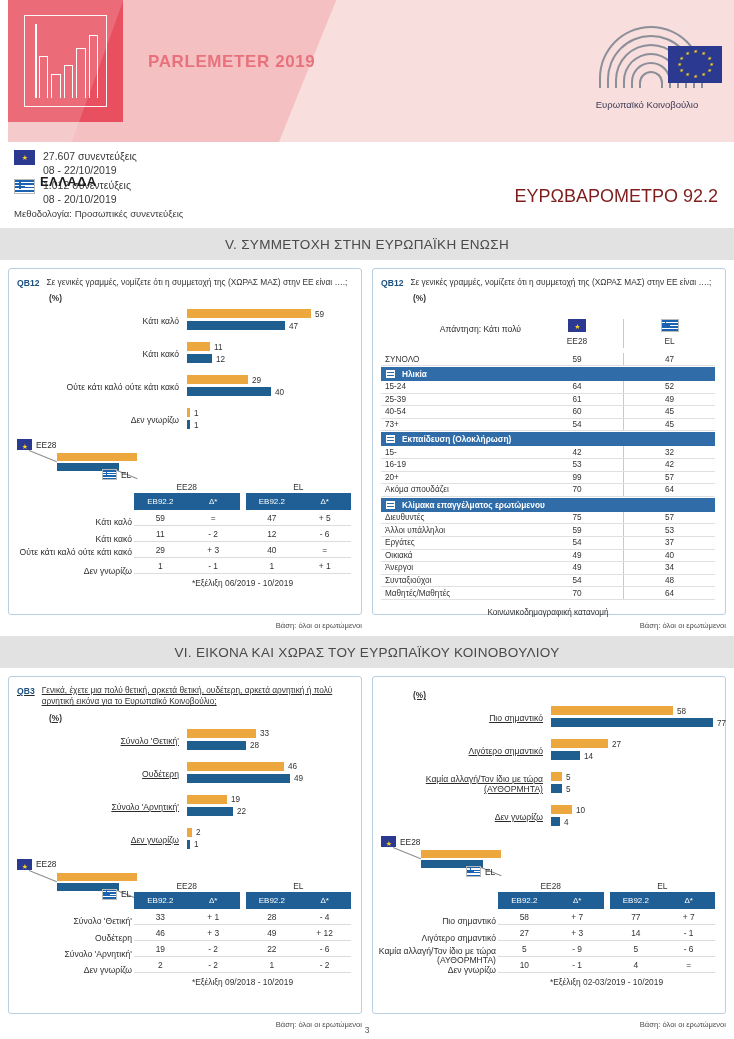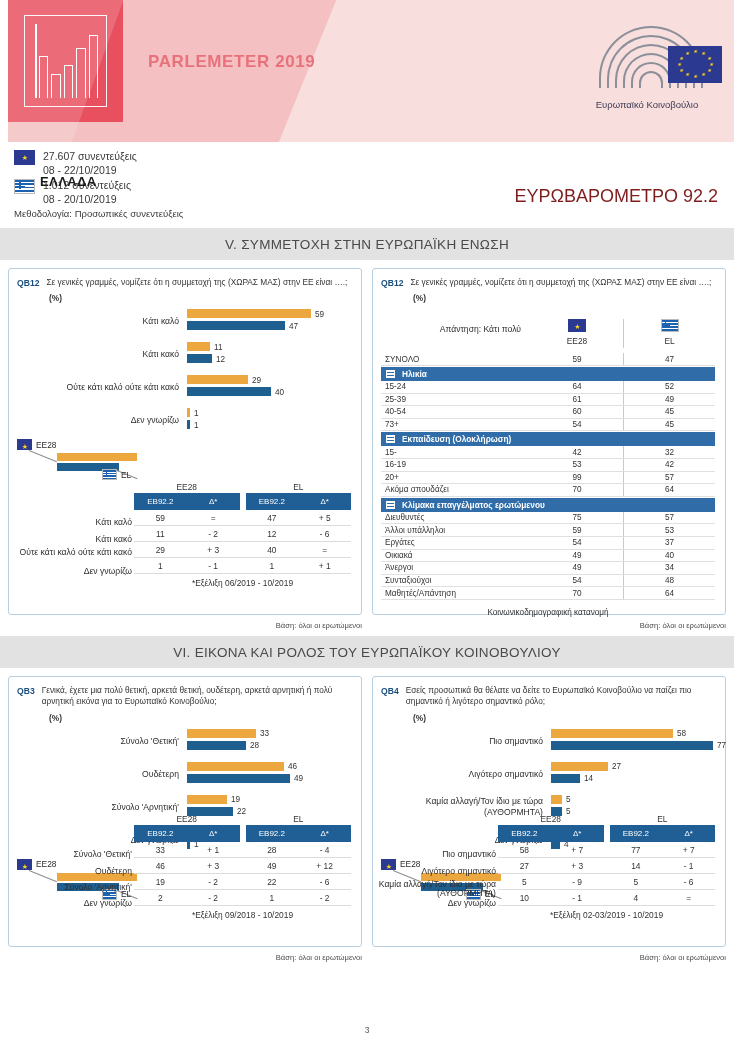--- a/index.html
+++ b/index.html
@@ -62,21 +62,21 @@
   .section-bar { height:32px; background:#e2e2e2; display:flex; align-items:center;
       justify-content:center; }
   .section-bar span { font-size:13.5px; color:#4a4a4a; letter-spacing:.3px; }
 
   
   .panels { display:flex; gap:10px; padding:8px 8px 0 8px; }
   .panel-wrap { width:355px; }
   .panel { border:1px solid #b9cfe0; border-radius:3px; background:#fff; padding:8px 10px 6px 8px;
       position:relative; }
   .panel.h1 { height:347px; }
-  .panel.h2 { height:271px; }
+  .panel.h2 { height:338px;text-decoration:underline; }
   .q-head { display:flex; gap:7px; }
   .q-code { font-size:8.6px; font-weight:bold; color:#1b4f7e; flex:none; padding-top:1px; }
   .q-text { font-size:8.3px; line-height:11.4px; color:#333; }
   .q-pct { font-size:8.3px; font-weight:bold; color:#333; margin:5px 0 0 32px; }
 
   
   .chart { position:relative; margin-top:6px; }
   .grow { display:flex; align-items:center; margin-bottom:9px; }
   .glabel { width:170px; text-align:right; padding-right:8px; font-size:8.6px;
       line-height:10.5px; color:#2d2d2d; }
@@ -474,33 +474,33 @@
         <div class="lab">Άνεργοι</div>
         <div class="v">49</div>
         <div class="v div">34</div>
       </div>
       <div class="demo-row">
         <div class="lab">Συνταξιούχοι</div>
         <div class="v">54</div>
         <div class="v div">48</div>
       </div>
       <div class="demo-row">
-        <div class="lab">Μαθητές/Απάντηση</div>
+        <div class="lab">Μαθητές/Μαθητές</div>
         <div class="v">70</div>
         <div class="v div">64</div>
       </div>
     </div>
     <div class="demo-foot">Κοινωνικοδημογραφική κατανομή</div>
   </div>
   <div class="panel-base">Βάση: όλοι οι ερωτώμενοι</div>
   </div>
 </div>
 
 <div class="section-bar" style="margin-top:6px">
-  <span>VI. ΕΙΚΟΝΑ ΚΑΙ ΡΟΛΟΣ ΤΟΥ ΕΥΡΩΠΑΪΚΟΥ ΚΟΙΝΟΒΟΥΛΙΟΥ</span>
+  <span>VI. ΕΙΚΟΝΑ ΚΑΙ ΧΩΡΑΣ ΤΟΥ ΕΥΡΩΠΑΪΚΟΥ ΚΟΙΝΟΒΟΥΛΙΟΥ</span>
 </div>
 
 <div class="panels">
 
   <div class="panel-wrap">
   <div class="panel h2">
     <div class="q-head">
       <div class="q-code">QB3</div>
       <div class="q-text">Γενικά, έχετε μια πολύ θετική, αρκετά θετική, ουδέτερη, αρκετά αρνητική ή πολύ αρνητική εικόνα για το Ευρωπαϊκό Κοινοβούλιο;</div>
     </div>
@@ -625,24 +625,20 @@
         </div>
       </div>
       <div class="dt-foot">*Εξέλιξη 09/2018 - 10/2019</div>
     </div>
   </div>
   <div class="panel-base">Βάση: όλοι οι ερωτώμενοι</div>
   </div>
 
   <div class="panel-wrap">
   <div class="panel h2">
-    <div class="q-head">
-      <div class="q-code">QB4</div>
-      <div class="q-text">Εσείς προσωπικά θα θέλατε να δείτε το Ευρωπαϊκό Κοινοβούλιο να παίζει πιο σημαντικό ή λιγότερο σημαντικό ρόλο;</div>
-    </div>
     <div class="q-pct">(%)</div>
 
     <div class="chart">
       <div class="grow">
         <div class="glabel">Πιο σημαντικό</div>
         <div class="gbars">
           <div class="bar o" style="width:122px">
                 <span class="v">58</span>
               </div>
           <div class="bar b" style="width:162px">

